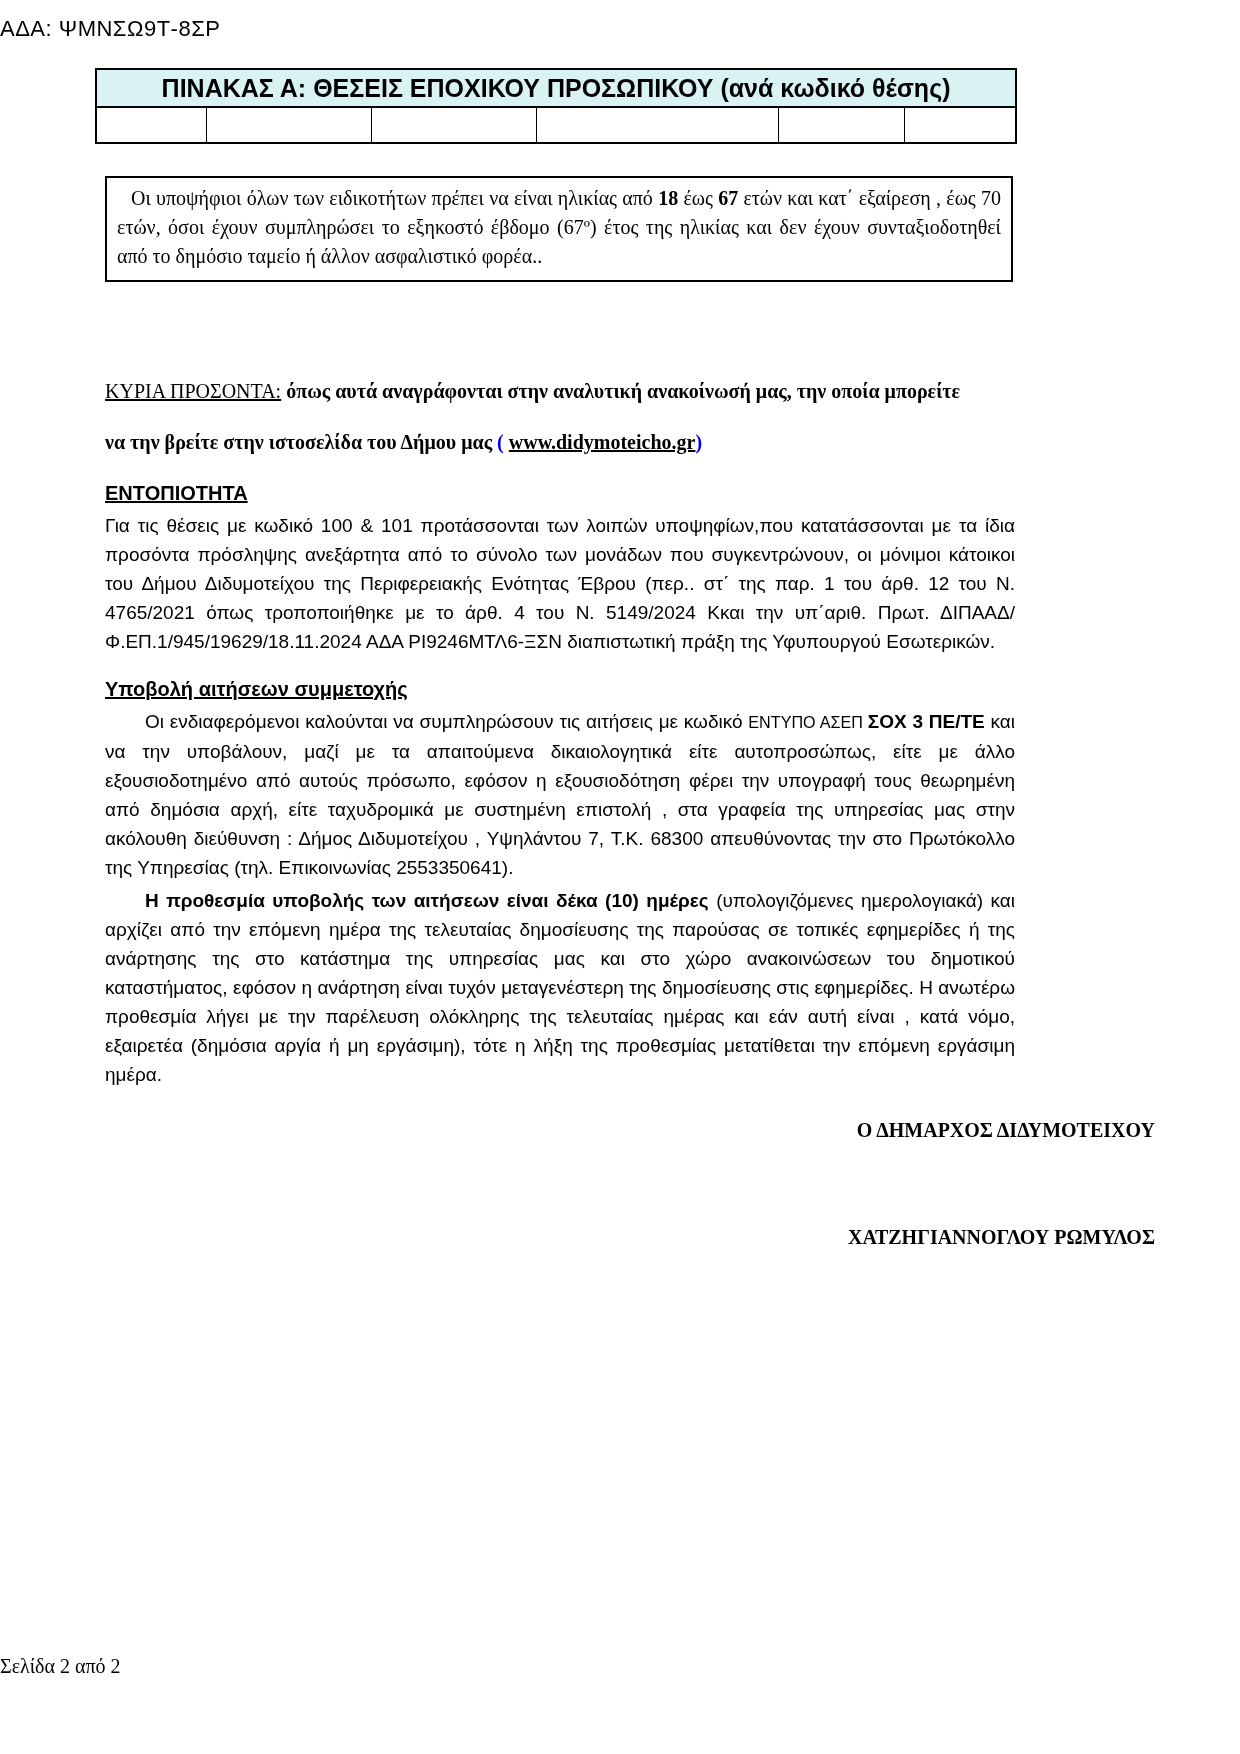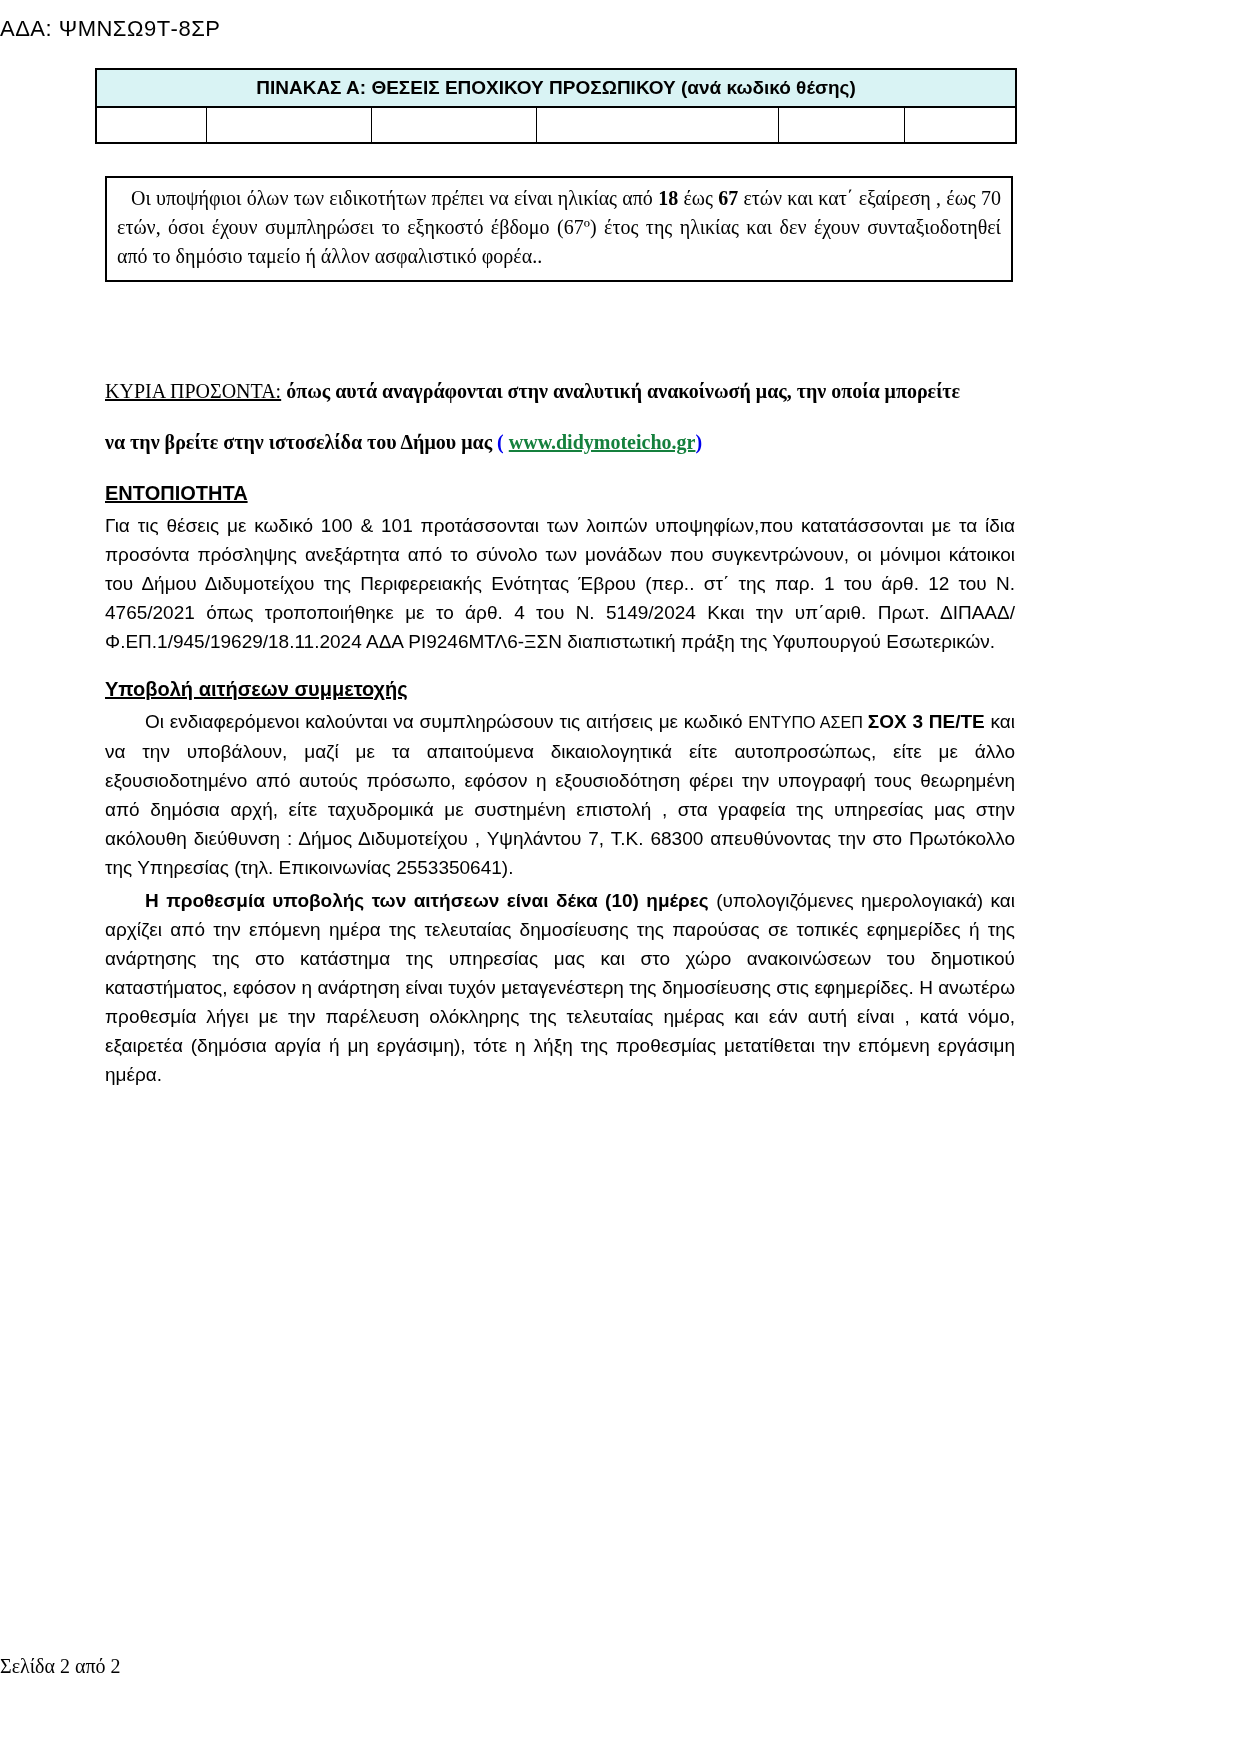--- a/index.html
+++ b/index.html
@@ -21,21 +21,21 @@
     border-collapse: collapse;
     table-layout: fixed;
     width: 920px;
     margin: 26px 0 0 95px;
     border: 2px solid #000;
   }
   table.positions-table th, table.positions-table td {
     border: 1px solid #000;
     text-align: center;
     vertical-align: middle;
-    font-size: 19px;
+    font-size: 25px;
     padding: 2px 4px;
   }
   .table-title-cell {
     height: 38px;
     font-weight: bold;
     border-bottom: 2px solid #000 !important;
   }
   table.positions-table th {
     font-weight: bold;
     height: 64px;
@@ -124,30 +124,34 @@
         <td></td>
         <td></td>
       </tr>
     </tbody>
   </table>
 
   <div class="age-box"><span>Οι υποψήφιοι  όλων των ειδικοτήτων  πρέπει να είναι ηλικίας από </span><span style="font-weight: bold;">18</span><span> έως </span><span style="font-weight: bold;">67</span><span> ετών και κατ΄ εξαίρεση , έως 70 ετών, όσοι έχουν συμπληρώσει το εξηκοστό έβδομο (67º) έτος της ηλικίας και δεν έχουν συνταξιοδοτηθεί από το δημόσιο ταμείο ή άλλον ασφαλιστικό φορέα..</span></div>
 
   <div class="quals">
     <p><span style="font-weight: normal; text-decoration: underline;">ΚΥΡΙΑ ΠΡΟΣΟΝΤΑ:</span><span style="font-weight: bold;"> όπως αυτά αναγράφονται στην αναλυτική ανακοίνωσή μας, την οποία μπορείτε</span></p>
-    <p><span style="font-weight: bold;">να την βρείτε στην ιστοσελίδα του Δήμου μας </span><span style="font-weight: bold; color: rgb(0, 0, 238);">( </span><a href="#" style="font-weight: bold; text-decoration: underline; color: #15803d;">www.didymoteicho.gr</a><span style="font-weight: bold; color: rgb(0, 0, 238);">)</span></p>
+    <p><span style="font-weight: bold;">να την βρείτε στην ιστοσελίδα του Δήμου μας </span><span style="font-weight: bold; color: rgb(0, 0, 238);">( </span><a href="#" style="font-weight: bold; text-decoration: underline; color: #000000;">www.didymoteicho.gr</a><span style="font-weight: bold; color: rgb(0, 0, 238);">)</span></p>
   </div>
 
   <div class="section residency">
     <div class="section-heading">ΕΝΤΟΠΙΟΤΗΤΑ</div>
     <p class="body-just">Για τις   θέσεις με κωδικό 100 &amp; 101  προτάσσονται των λοιπών υποψηφίων,που κατατάσσονται με τα ίδια προσόντα πρόσληψης  ανεξάρτητα από το σύνολο των μονάδων που συγκεντρώνουν, οι μόνιμοι κάτοικοι του Δήμου Διδυμοτείχου της Περιφερειακής Ενότητας Έβρου (περ.. στ΄ της παρ. 1 του άρθ. 12 του Ν. 4765/2021 όπως τροποποιήθηκε με το άρθ. 4 του Ν. 5149/2024 Κκαι την υπ΄αριθ. Πρωτ. ΔΙΠΑΑΔ/Φ.ΕΠ.1/945/19629/18.11.2024 ΑΔΑ ΡΙ9246ΜΤΛ6-ΞΣΝ διαπιστωτική πράξη της Υφυπουργού Εσωτερικών.</p>
   </div>
 
   <div class="section submission">
     <div class="section-heading">Υποβολή αιτήσεων συμμετοχής</div>
     <p class="body-just indent p1"><span>Οι ενδιαφερόμενοι καλούνται να συμπληρώσουν τις αιτήσεις  με κωδικό </span><span style="font-size: 0.85em;">ΕΝΤΥΠΟ ΑΣΕΠ </span><span style="font-weight: bold;">ΣΟΧ 3 ΠΕ/ΤΕ</span><span>  και να την υποβάλουν, μαζί με τα απαιτούμενα δικαιολογητικά  είτε αυτοπροσώπως, είτε με άλλο εξουσιοδοτημένο από αυτούς πρόσωπο, εφόσον η εξουσιοδότηση φέρει την υπογραφή τους θεωρημένη από δημόσια αρχή, είτε ταχυδρομικά με συστημένη επιστολή , στα γραφεία της υπηρεσίας μας στην ακόλουθη διεύθυνση : Δήμος Διδυμοτείχου , Υψηλάντου 7, Τ.Κ. 68300 απευθύνοντας την στο Πρωτόκολλο της Υπηρεσίας (τηλ. Επικοινωνίας 2553350641).</span></p>
     <p class="body-just indent p2"><span style="font-weight: bold;">Η προθεσμία υποβολής των αιτήσεων είναι δέκα (10) ημέρες </span><span>(υπολογιζόμενες ημερολογιακά) και αρχίζει από την επόμενη ημέρα της τελευταίας δημοσίευσης της παρούσας σε τοπικές εφημερίδες ή της ανάρτησης της στο κατάστημα της υπηρεσίας μας και στο χώρο ανακοινώσεων του δημοτικού  καταστήματος, εφόσον η ανάρτηση είναι τυχόν μεταγενέστερη της δημοσίευσης στις εφημερίδες. Η ανωτέρω προθεσμία λήγει με την παρέλευση ολόκληρης της τελευταίας ημέρας και εάν αυτή είναι , κατά νόμο, εξαιρετέα (δημόσια αργία ή μη εργάσιμη), τότε η λήξη της προθεσμίας μετατίθεται την επόμενη εργάσιμη ημέρα.</span></p>
   </div>
 
+  <div class="signature">
+    <div>Ο ΔΗΜΑΡΧΟΣ ΔΙΔΥΜΟΤΕΙΧΟΥ</div>
+    <div class="name">ΧΑΤΖΗΓΙΑΝΝΟΓΛΟΥ ΡΩΜΥΛΟΣ</div>
+  </div>
 
   <div class="page-footer">Σελίδα 2 από 2</div>
 
 </div>
 
 </body></html>

